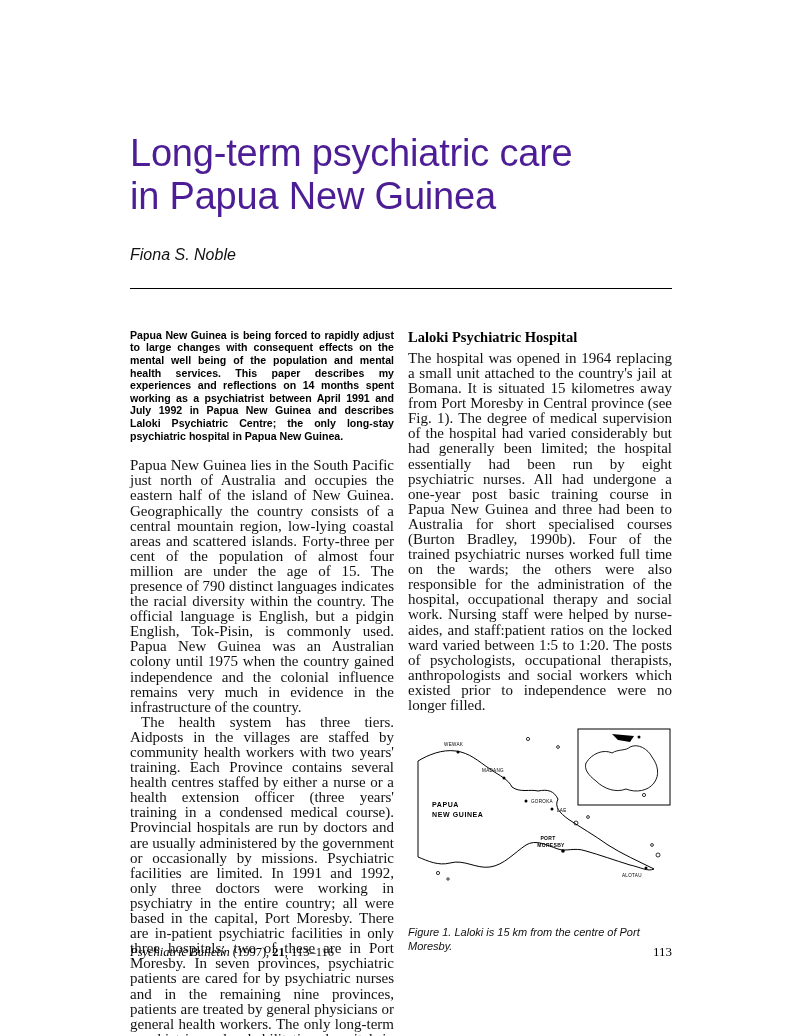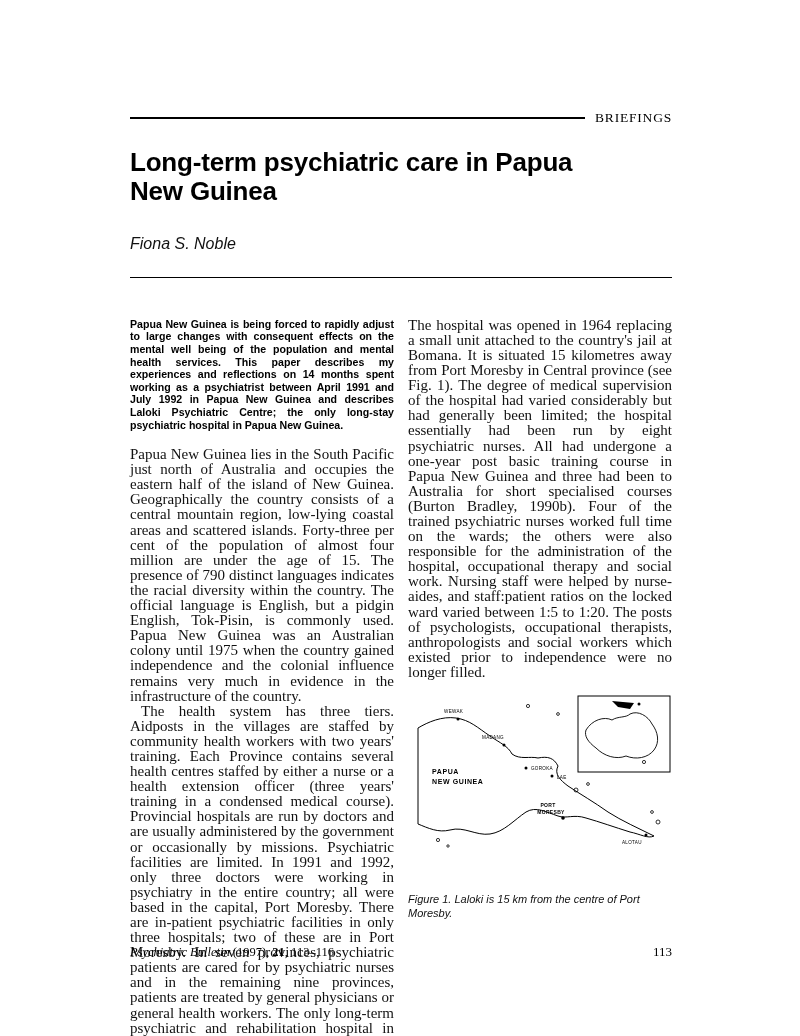--- a/index.html
+++ b/index.html
@@ -15,23 +15,23 @@
 
   .header-row { display: flex; align-items: center; }
   .header-rule { flex: 1; height: 2px; background: #000; margin-right: 10px; }
   .briefings {
     font-family: "Liberation Serif", serif;
     font-size: 13.5px; letter-spacing: 0.8px; color: #000;
   }
 
   h1.title {
     font-family: "Liberation Sans", sans-serif;
-    font-weight: bold;
-    font-size: 26px; line-height: 1.13;
-    margin: 22px 0 0 0; color: #000000;
+    font-weight: normal;
+    font-size: 38px; line-height: 1.13;
+    margin: 22px 0 0 0; color: #4c1d95;
     letter-spacing: -0.2px;
     width: 480px;
   }
   .author {
     font-family: "Liberation Sans", sans-serif;
     font-style: italic;
     font-size: 16px; margin-top: 28px; color: #111;
   }
   .divider { border: none; border-top: 1.5px solid #000; margin: 24px 0 0 0; }
 
@@ -80,42 +80,39 @@
   .map-town { font-family: "Liberation Sans", sans-serif; font-size: 4.6px; letter-spacing: 0.3px; fill: #000; }
   .map-town-bold { font-family: "Liberation Sans", sans-serif; font-size: 5px; font-weight: bold; letter-spacing: 0.3px; fill: #000; }
   .map-country { font-family: "Liberation Sans", sans-serif; font-size: 7px; font-weight: bold; letter-spacing: 0.6px; fill: #000; }
 </style>
 </head>
 <body>
 
 <div class="page">
   <div class="content">
 
-    <div class="header-row">
-      <div class="header-rule"></div>
-      <span class="briefings">BRIEFINGS</span>
-    </div>
 
     <h1 class="title">Long-term psychiatric care in Papua New Guinea</h1>
 
     <div class="author">Fiona S. Noble</div>
 
     <hr class="divider">
 
     <div class="columns">
 
       <div class="col">
         <p class="abstract">Papua New Guinea is being forced to rapidly adjust to large changes with consequent effects on the mental well being of the population and mental health services. This paper describes my experiences and reflections on 14 months spent working as a psychiatrist between April 1991 and July 1992 in Papua New Guinea and describes Laloki Psychiatric Centre; the only long-stay psychiatric hospital in Papua New Guinea.</p>
         <div class="bodytext">
           <p>Papua New Guinea lies in the South Pacific just north of Australia and occupies the eastern half of the island of New Guinea. Geographically the country consists of a central mountain region, low-lying coastal areas and scattered islands. Forty-three per cent of the population of almost four million are under the age of 15. The presence of 790 distinct languages indicates the racial diversity within the country. The official language is English, but a pidgin English, Tok-Pisin, is commonly used. Papua New Guinea was an Australian colony until 1975 when the country gained independence and the colonial influence remains very much in evidence in the infrastructure of the country.</p>
           <p>The health system has three tiers. Aidposts in the villages are staffed by community health workers with two years' training. Each Province contains several health centres staffed by either a nurse or a health extension officer (three years' training in a condensed medical course). Provincial hospitals are run by doctors and are usually administered by the government or occasionally by missions. Psychiatric facilities are limited. In 1991 and 1992, only three doctors were working in psychiatry in the entire country; all were based in the capital, Port Moresby. There are in-patient psychiatric facilities in only three hospitals; two of these are in Port Moresby. In seven provinces, psychiatric patients are cared for by psychiatric nurses and in the remaining nine provinces, patients are treated by general physicians or general health workers. The only long-term psychiatric and rehabilitation hospital in Papua New Guinea is Laloki Psychiatric Hospital (Burton Bradley, 1990a).</p>
         </div>
       </div>
 
       <div class="col">
+        <h2 class="sec-heading">Laloki Psychiatric Hospital</h2>
         <div class="bodytext">
           <p>The hospital was opened in 1964 replacing a small unit attached to the country's jail at Bomana. It is situated 15 kilometres away from Port Moresby in Central province (see Fig. 1). The degree of medical supervision of the hospital had varied considerably but had generally been limited; the hospital essentially had been run by eight psychiatric nurses. All had undergone a one-year post basic training course in Papua New Guinea and three had been to Australia for short specialised courses (Burton Bradley, 1990b). Four of the trained psychiatric nurses worked full time on the wards; the others were also responsible for the administration of the hospital, occupational therapy and social work. Nursing staff were helped by nurse-aides, and staff:patient ratios on the locked ward varied between 1:5 to 1:20. The posts of psychologists, occupational therapists, anthropologists and social workers which existed prior to independence were no longer filled.</p>
         </div>
 
         <div class="figure">
           <svg width="264" height="192" viewBox="0 0 264 192" xmlns="http://www.w3.org/2000/svg">
 
             <path d="M 10 34
                  C 20 28, 34 22, 48 24
                  C 62 26, 70 34, 82 42

